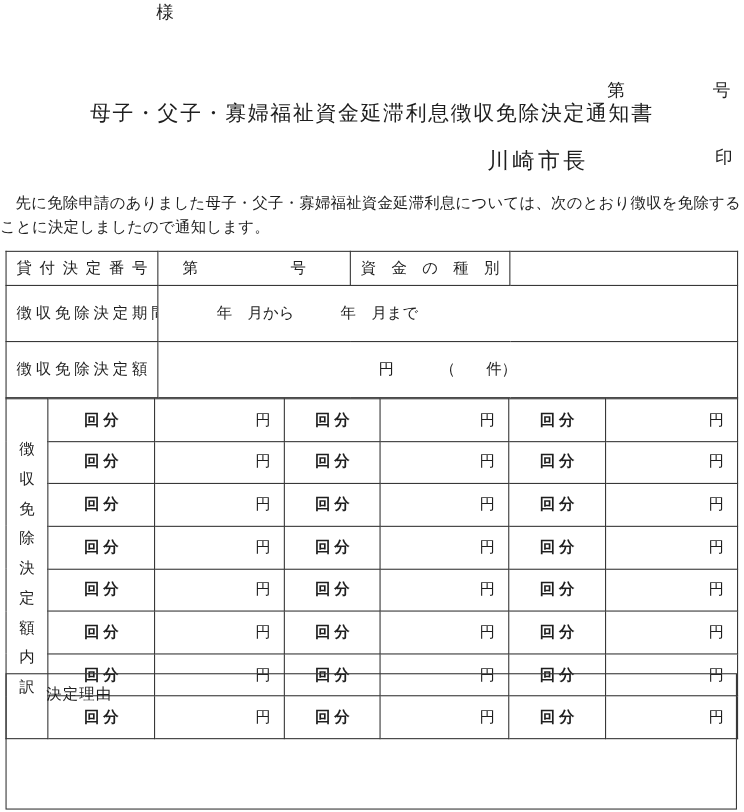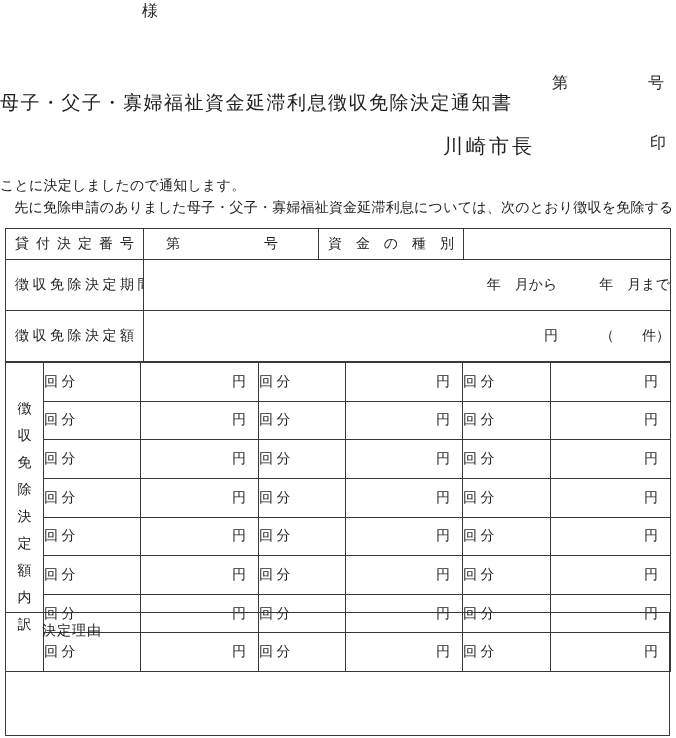--- a/index.html
+++ b/index.html
@@ -3,41 +3,41 @@
 <meta charset="utf-8">
 <style>
   html,body{margin:0;padding:0;background:#ffffff;}
   .page{
     position:relative;width:676px;height:738px;background:#ffffff;
     font-family:"Liberation Serif","DejaVu Serif",serif;color:#1e1e1e;overflow:hidden;
   }
   .abs{position:absolute;}
   .addressee{left:142px;top:1px;font-size:16px;}
   .docblock{right:12px;top:30px;text-align:right;font-size:16px;line-height:21px;white-space:pre;}
-  .title{left:0;right:0;top:90px;margin:0;text-align:left;font-weight:normal;
+  .title{left:0;right:0;top:90px;margin:0;text-align:center;font-weight:normal;
          font-size:19px;letter-spacing:1.5px;white-space:nowrap;}
   .issuer{left:443px;top:133px;font-size:20px;letter-spacing:3px;white-space:nowrap;}
   .seal{left:650px;top:133px;font-size:16px;}
   .bodytext{left:0;top:175px;width:676px;font-size:14px;line-height:22px;letter-spacing:0.2px;}
   .bodytext div{white-space:nowrap;}
 
   table{border-collapse:collapse;table-layout:fixed;position:absolute;left:5px;}
   td{border:1px solid #383838;font-size:14px;overflow:hidden;white-space:pre;vertical-align:middle;padding:0;}
   .t1{top:228px;width:665px;}
   .t1 .r1 td{height:30px;}
-  .t1 .tall td{height:50px;text-align:right;}
+  .t1 .tall td{height:50px;}
   .just{text-align:justify;text-align-last:justify;padding:0 9px;margin-top:31px;}
   .val{text-align:left;}
   .val-loan{padding-left:22px;}
   .val-period{padding-left:53px;}
   .val-amount{padding-left:200px;}
 
   .t2{top:362px;width:665px;}
   .t2 td{height:29px;}
-  .cell-times{text-align:left;}
+  .cell-times{text-align:center;font-weight:bold;}
   .cell-yen{text-align:right;padding-right:12px;}
   .side-cell{padding:0;}
   .side-flex{height:244px;display:flex;flex-direction:column;justify-content:space-around;
              align-items:center;font-size:14px;}
 
   .reason{position:absolute;left:5px;top:612px;width:665px;height:124px;
           box-sizing:border-box;border:1px solid #383838;padding-left:24px;}
   .reason-label{font-size:14px;margin:9px 0 0 12px;letter-spacing:1px;}
 </style>
 </head>
@@ -50,22 +50,22 @@
   <div class="abs docblock">
     <div>第　　　　　号</div>
   </div>
 
   <h1 class="abs title">母子・父子・寡婦福祉資金延滞利息徴収免除決定通知書</h1>
 
   <div class="abs issuer">川崎市長</div>
   <div class="abs seal">印</div>
 
   <div class="abs bodytext">
+    <div>　先に免除申請のありました母子・父子・寡婦福祉資金延滞利息については、次のとおり徴収を免除する</div>
     <div>ことに決定しましたので通知します。</div>
-    <div>　先に免除申請のありました母子・父子・寡婦福祉資金延滞利息については、次のとおり徴収を免除する</div>
   </div>
 
   <table class="t1">
     <colgroup>
       <col style="width:138px">
         <col style="width:175px">
         <col style="width:145px">
         <col style="width:207px">
     </colgroup>
     <tbody>

